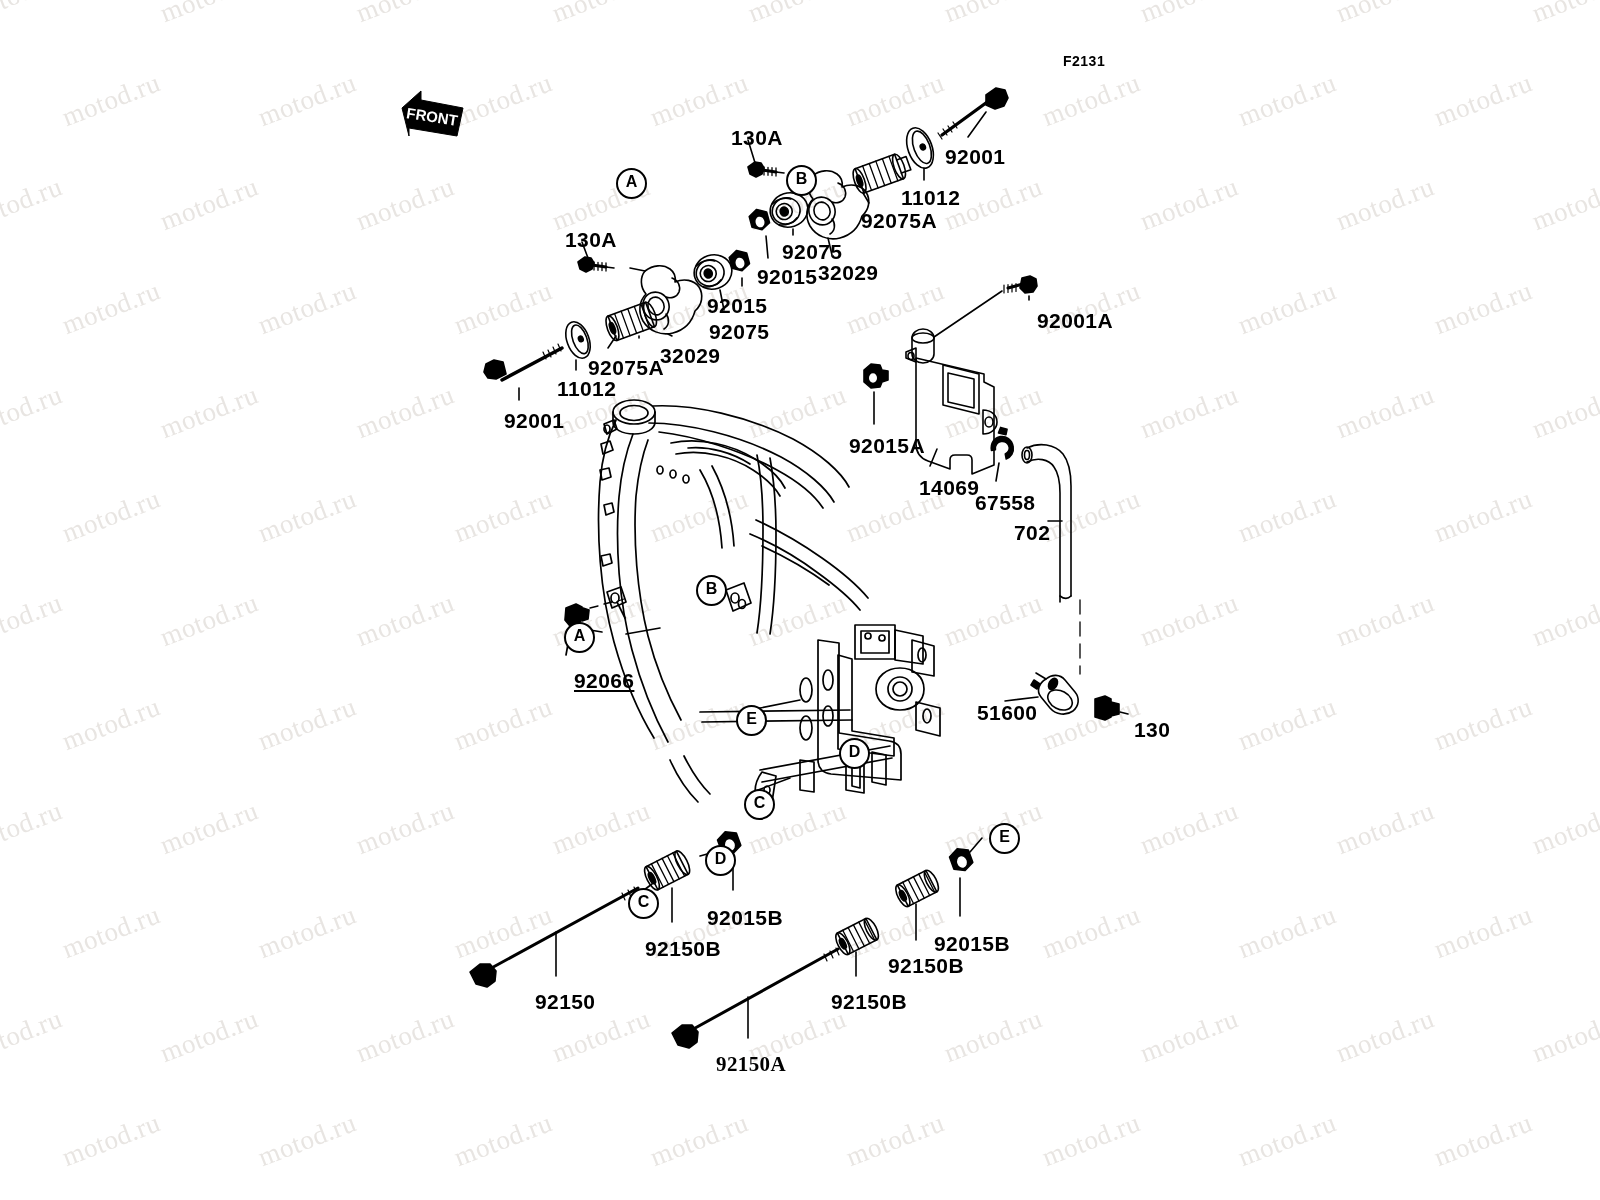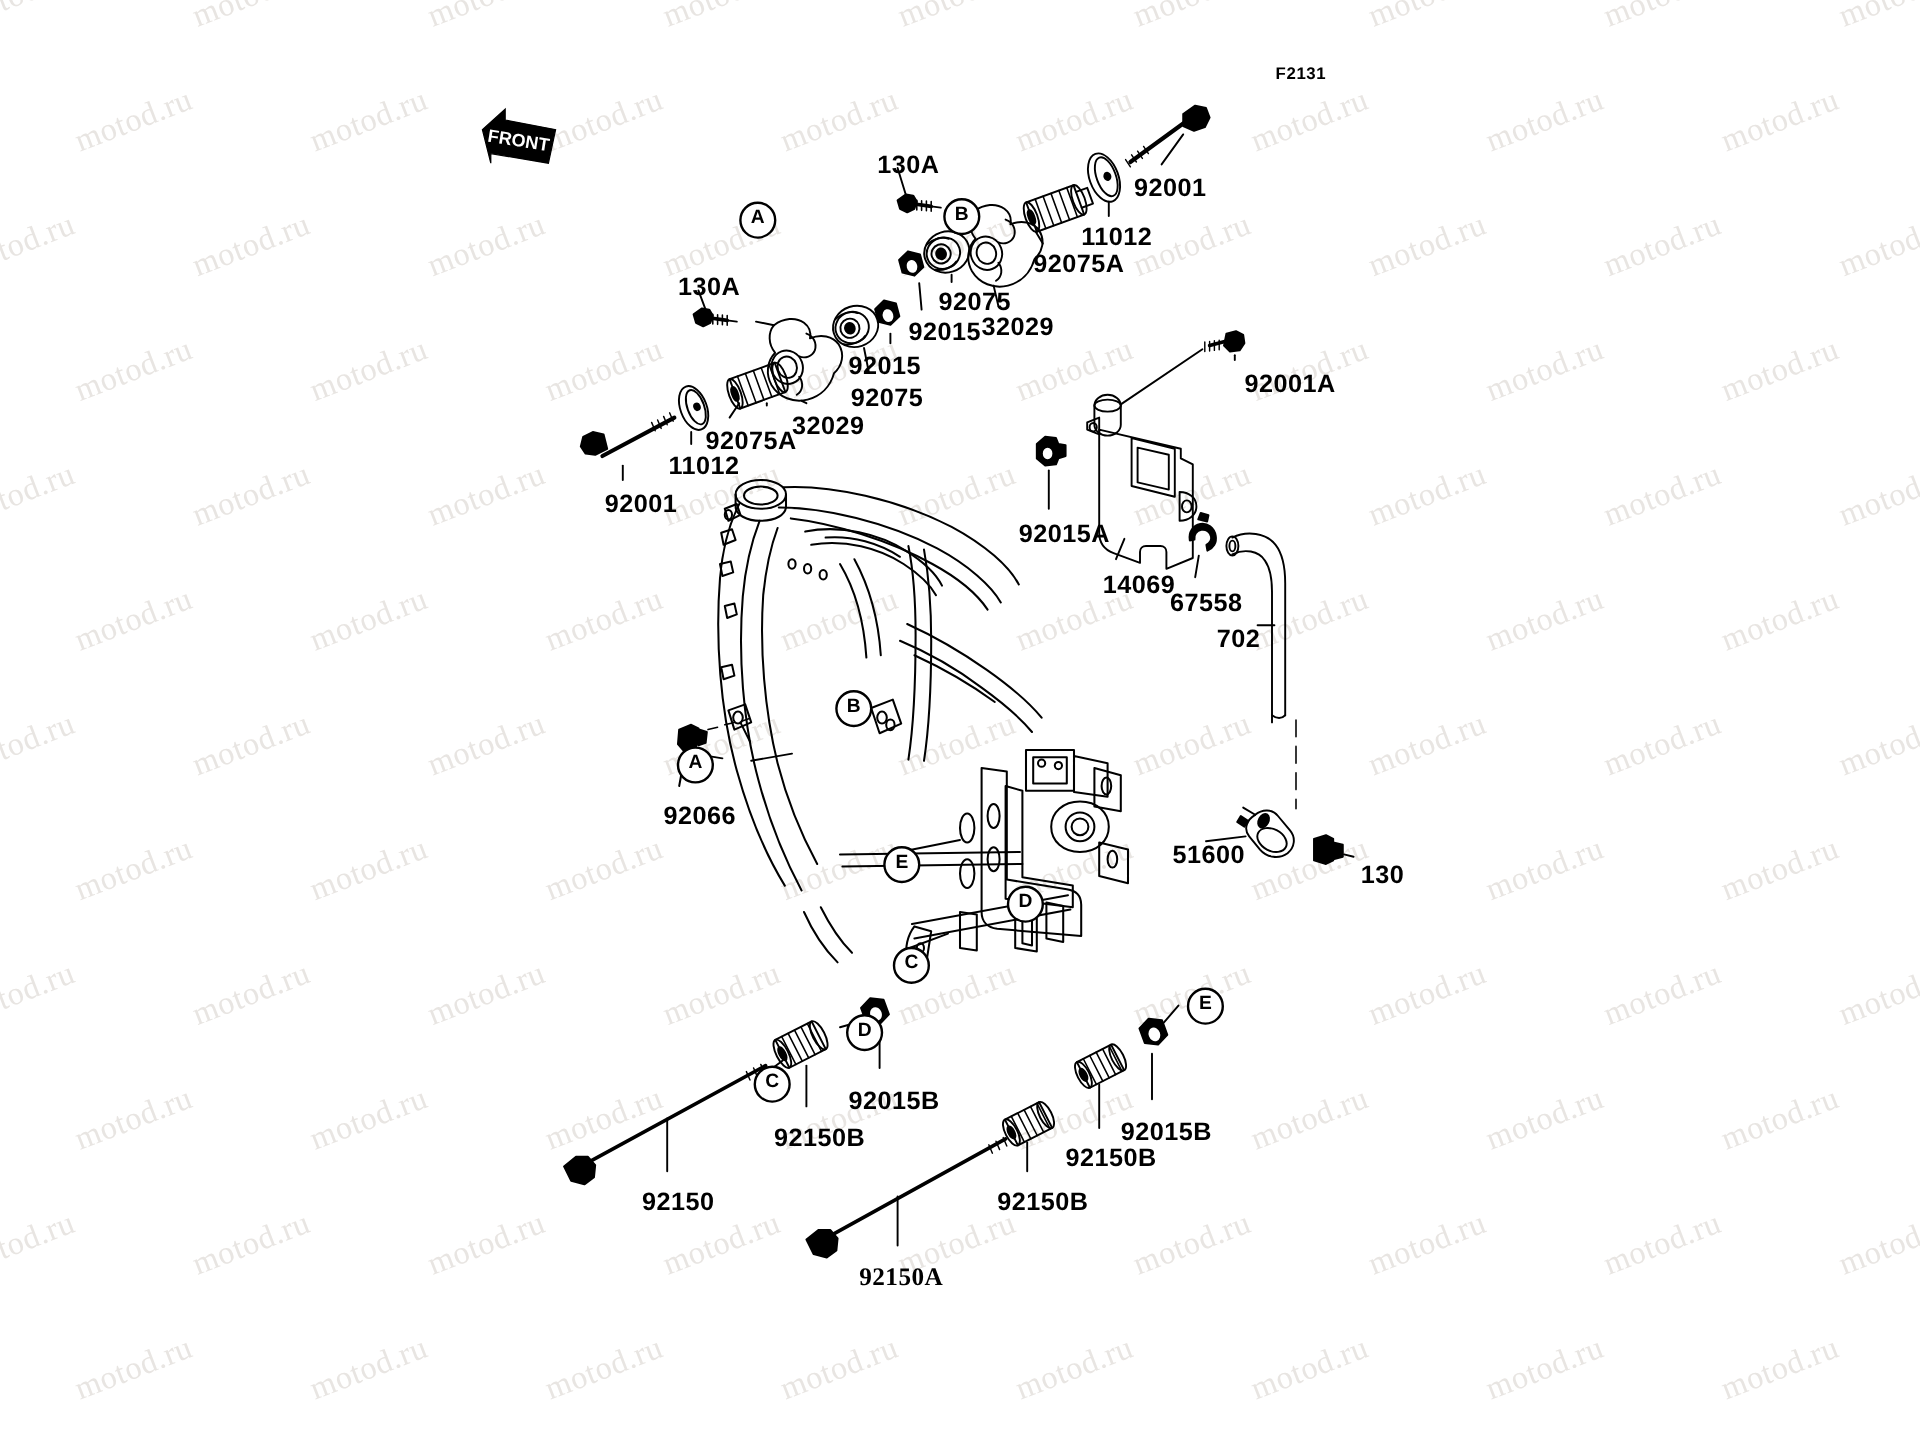--- a/index.html
+++ b/index.html
@@ -534,21 +534,21 @@
       <div class="lbl n" style="left: 709px; top: 320px;">92075</div>
       <div class="lbl n" style="left: 660px; top: 344px;">32029</div>
       <div class="lbl n" style="left: 588px; top: 356px;">92075A</div>
       <div class="lbl n" style="left: 557px; top: 377px;">11012</div>
       <div class="lbl n" style="left: 504px; top: 409px;">92001</div>
       <div class="lbl n" style="left: 1037px; top: 309px;">92001A</div>
       <div class="lbl n" style="left: 849px; top: 434px;">92015A</div>
       <div class="lbl n" style="left: 919px; top: 476px;">14069</div>
       <div class="lbl n" style="left: 975px; top: 491px;">67558</div>
       <div class="lbl n" style="left: 1014px; top: 521px;">702</div>
-      <div class="lbl n" style="left: 553px; top: 669px;">92066</div>
+      <div class="lbl n" style="left: 574px; top: 669px; text-decoration: underline;">92066</div>
       <div class="lbl n" style="left: 977px; top: 701px;">51600</div>
       <div class="lbl n" style="left: 1134px; top: 718px;">130</div>
       <div class="lbl n" style="left: 707px; top: 906px;">92015B</div>
       <div class="lbl n" style="left: 645px; top: 937px;">92150B</div>
       <div class="lbl n" style="left: 535px; top: 990px;">92150</div>
       <div class="lbl n" style="left: 934px; top: 932px;">92015B</div>
       <div class="lbl n" style="left: 888px; top: 954px;">92150B</div>
       <div class="lbl n" style="left: 831px; top: 990px;">92150B</div>
       <div class="lbl n" style="left: 716px; top: 1052px; font-family: Liberation Serif, serif;">92150A</div>
     </div>

